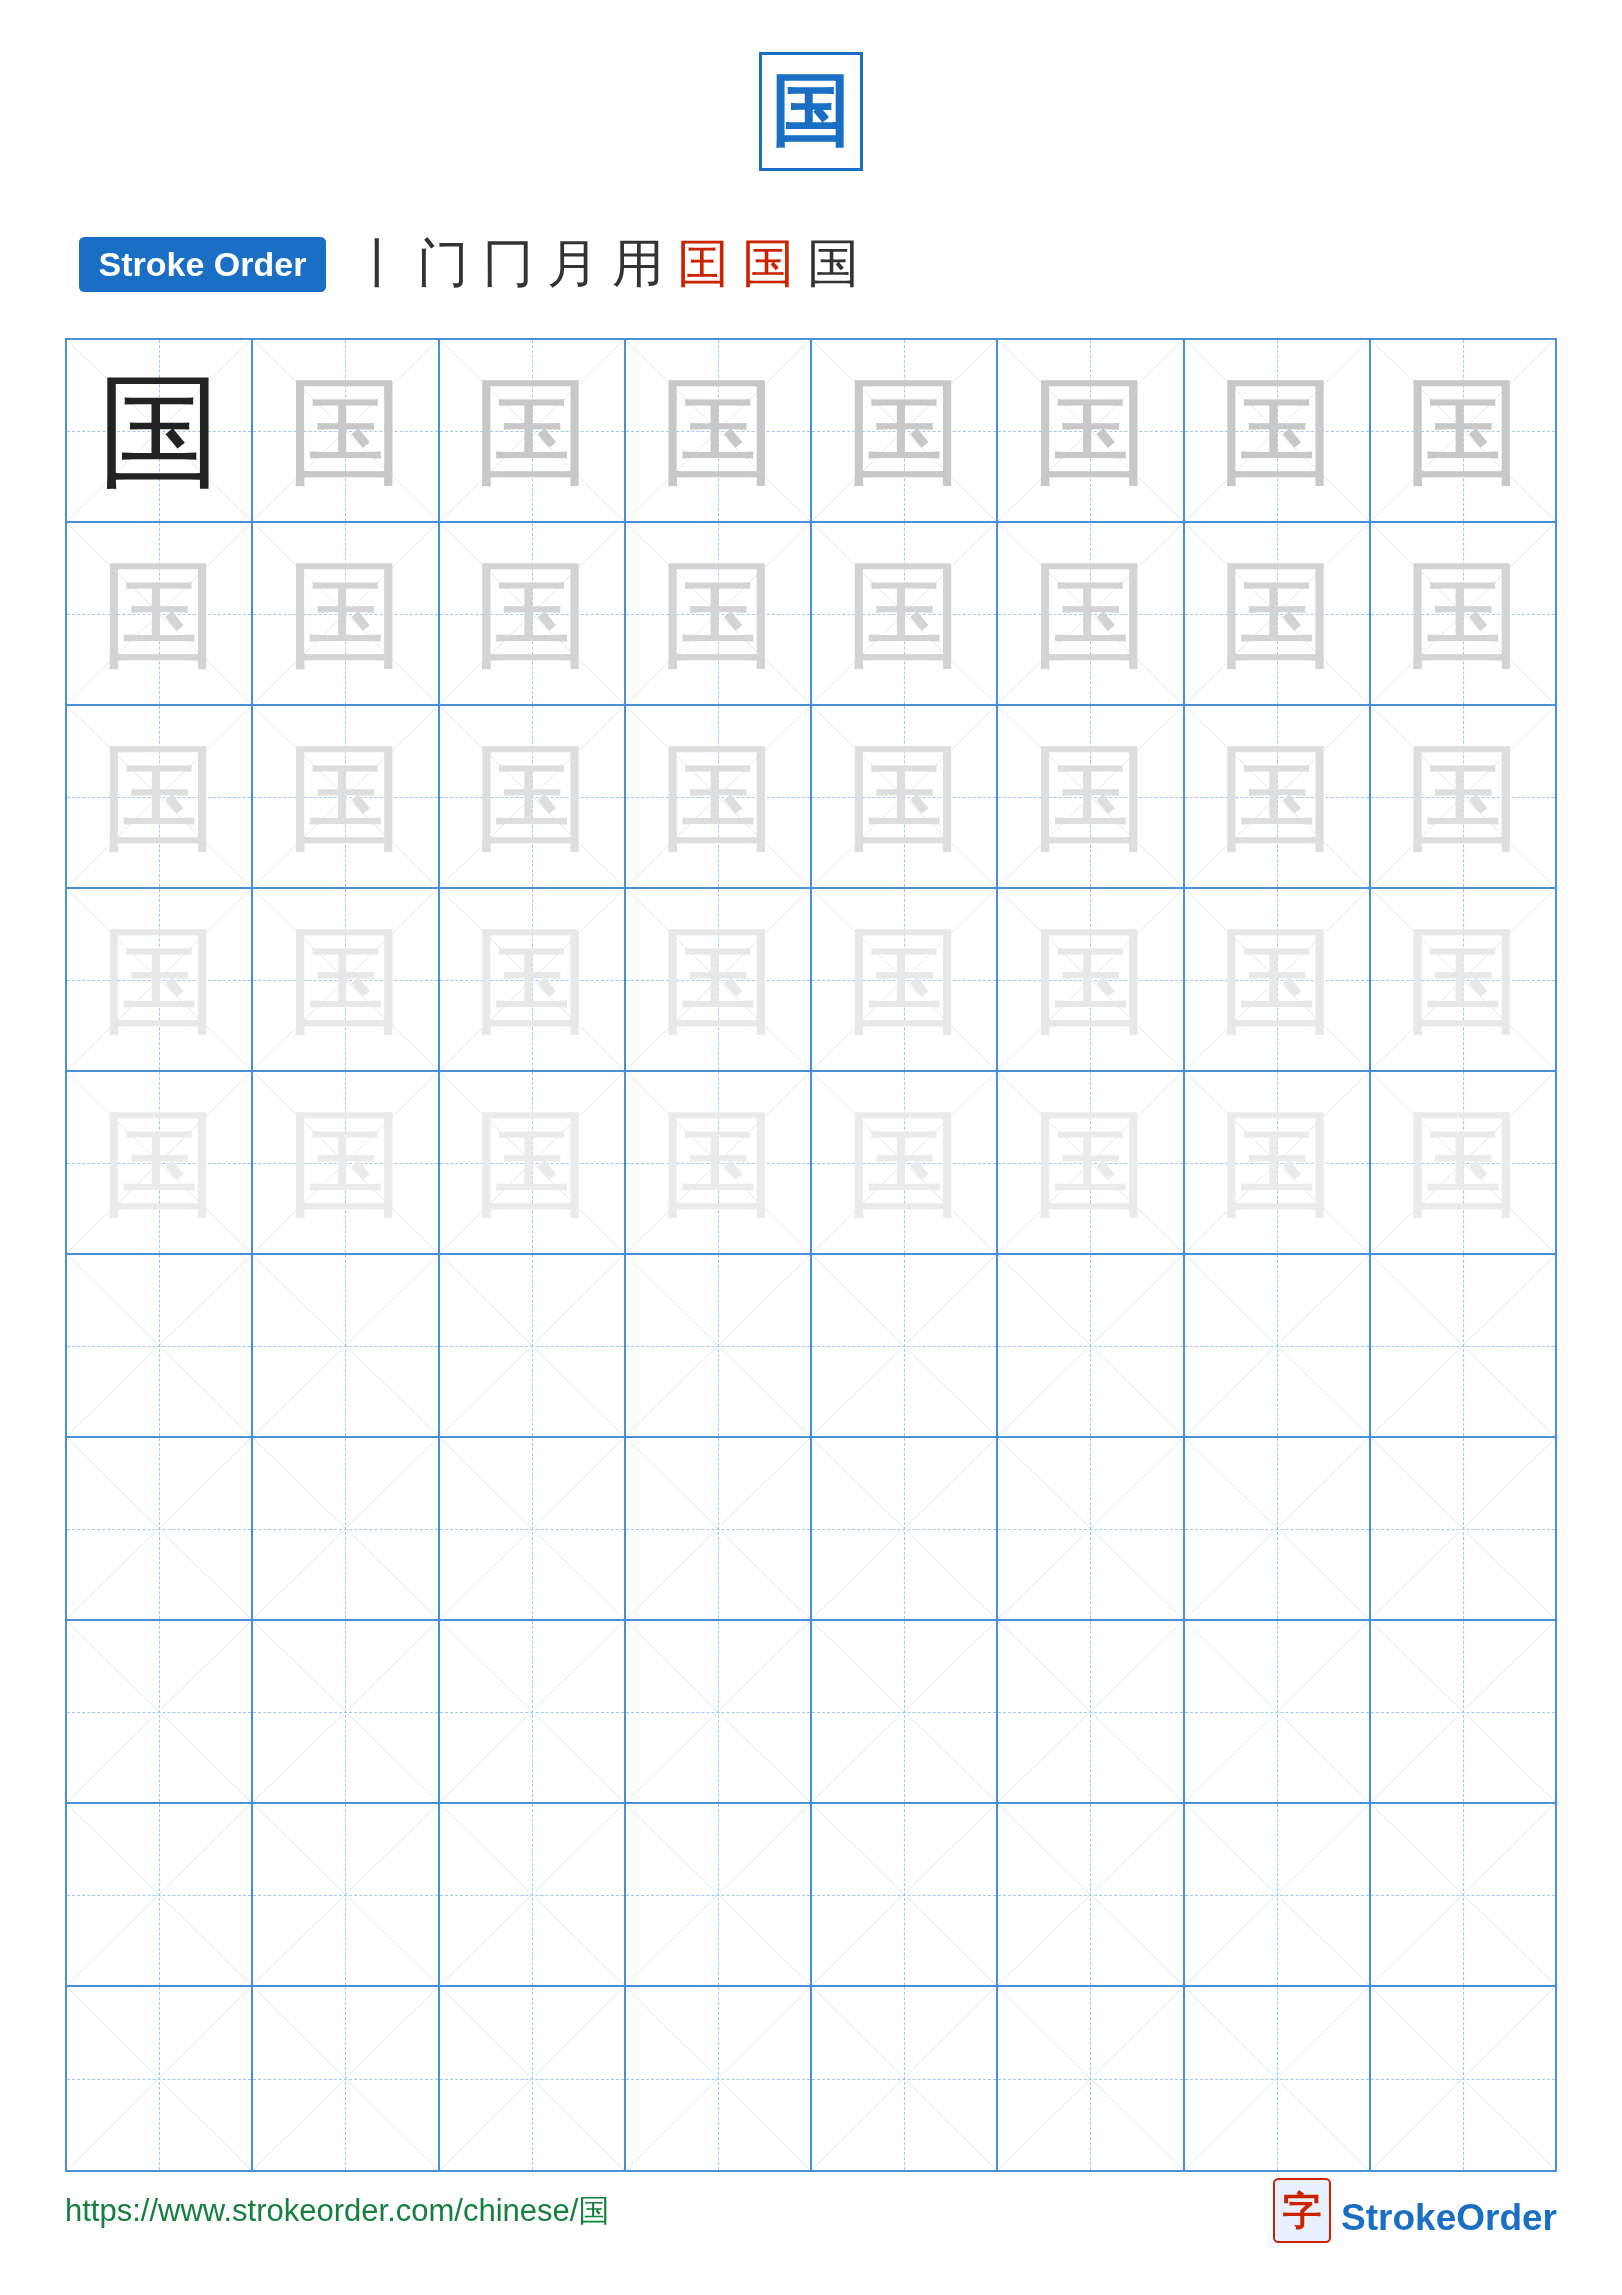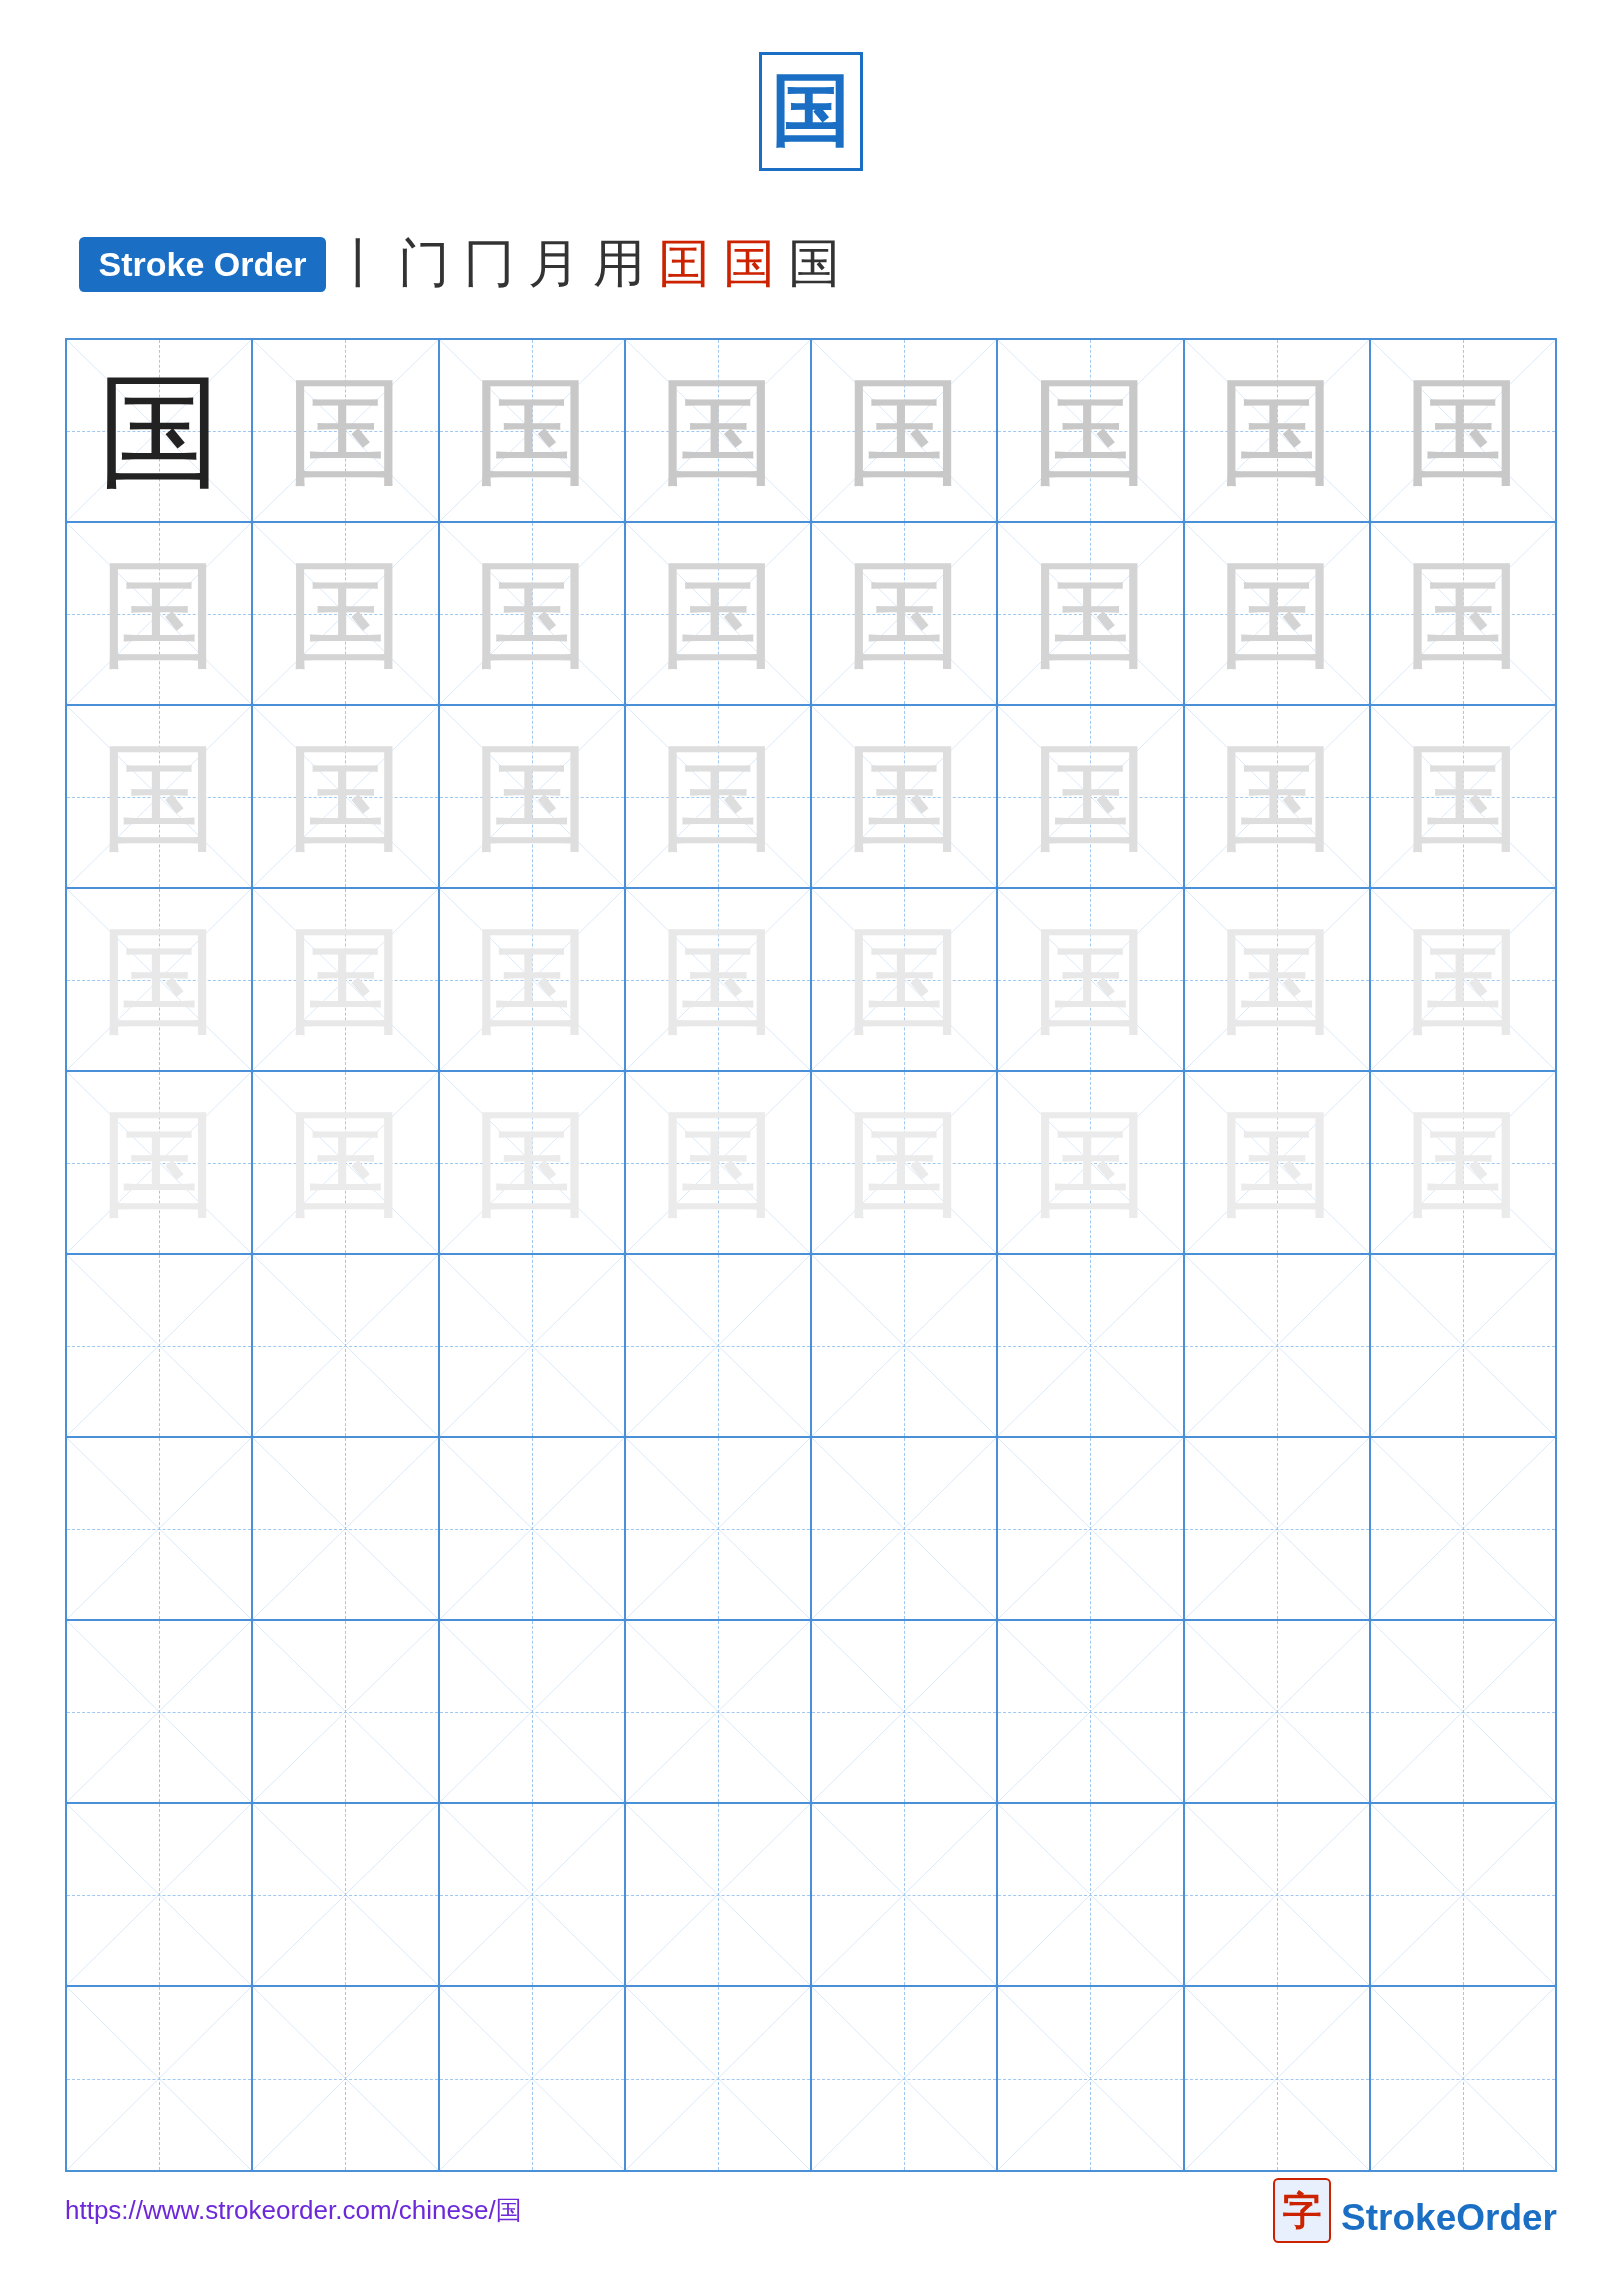--- a/index.html
+++ b/index.html
@@ -30,21 +30,21 @@
       color: #1a6fc4;
       font-size: 79px;
       border: 3.3px solid #1a6fc4;
       padding: 3.3px 9.8px;
     }
 
     .stroke-order-section {
       display: flex;
       align-items: center;
       padding: 19.6px 79px 26px 79px;
-      gap: 7px;
+      gap: 26px;
     }
 
     .stroke-order-badge {
       background: #1a6fc4;
       color: white;
       font-size: 34px;
       font-weight: bold;
       padding: 7.9px 19.6px;
       border-radius: 5.2px;
       white-space: nowrap;
@@ -157,22 +157,22 @@
       bottom: 52px;
       left: 0;
       right: 0;
       display: flex;
       align-items: center;
       justify-content: space-between;
       padding: 0 65px;
     }
 
     .footer-url {
-      color: #6d28d9;
-      font-size: 26px;
+      color: #15803d;
+      font-size: 31px;
       text-decoration: none;
     }
 
     .footer-logo {
       display: flex;
       align-items: center;
       gap: 9.8px;
       font-size: 37px;
       font-weight: bold;
       color: #222;

